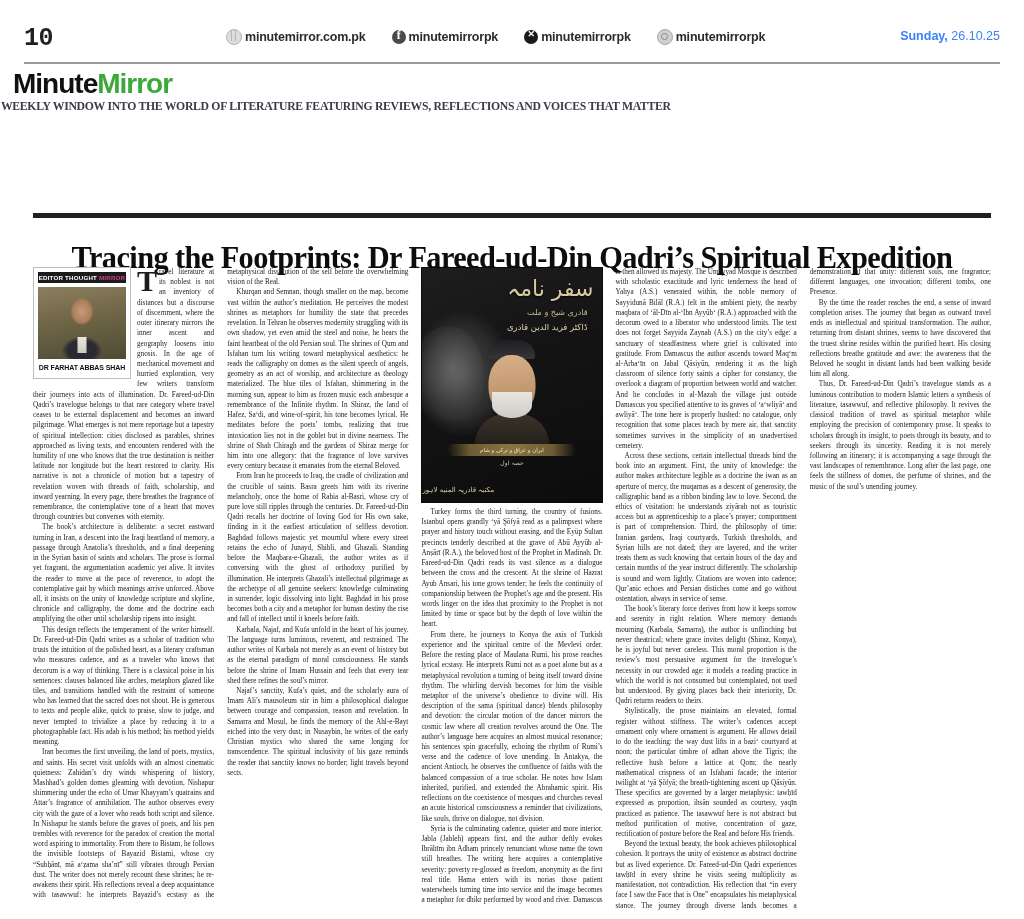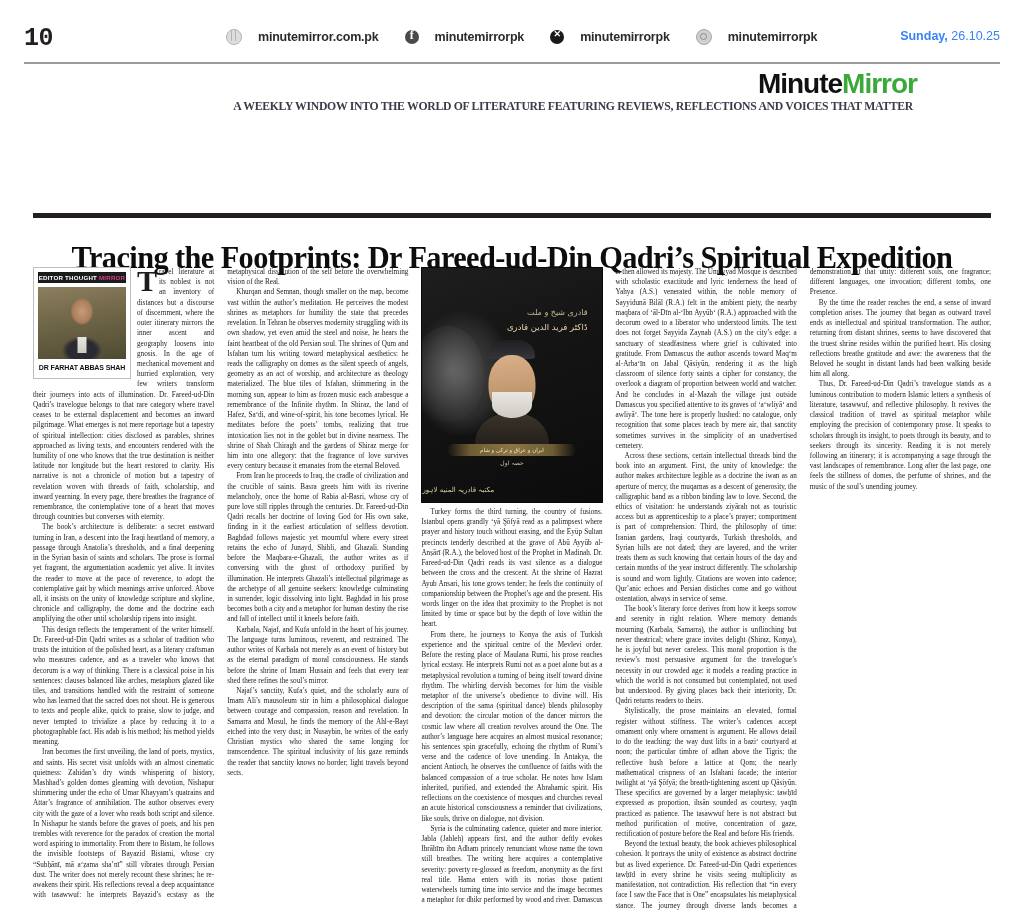--- a/index.html
+++ b/index.html
@@ -42,21 +42,21 @@
     display: flex;
     align-items: center;
     justify-content: flex-start;
     gap: 26px;
     padding-left: 128px;
     padding-top: 3px;
   }
   .social-item {
     display: flex;
     align-items: center;
-    gap: 16px;
+    gap: 3px;
     font-family: "Liberation Sans", sans-serif;
     font-weight: bold;
     font-size: 12.5px;
     color: #2b2b2b;
     white-space: nowrap;
     letter-spacing: -0.2px;
   }
   .social-icon {
     width: 14px; height: 14px;
     border-radius: 50%;
@@ -113,21 +113,21 @@
     width: 976px;
     height: 2px;
     background: #9b9b9b;
   }
 
   
   .masthead {
     position: absolute;
     left: 0; top: 70px;
     width: 904px;
-    text-align: right;
+    text-align: left;
   }
   .brand-line {
     font-family: "Liberation Sans", sans-serif;
     font-weight: bold;
     font-size: 28px;
     letter-spacing: -1px;
     line-height: 1;
     margin-bottom: -4px;
     position: relative;
     left: 13px;
@@ -452,20 +452,21 @@
   <p>This design reflects the temperament of the writer himself. Dr. Fareed-ud-Din Qadri writes as a scholar of tradition who trusts the intuition of the polished heart, as a literary craftsman who measures cadence, and as a traveler who knows that decorum is a way of thinking. There is a classical poise in his sentences: clauses balanced like arches, metaphors glazed like tiles, and transitions handled with the restraint of someone who has learned that the sacred does not shout. He is generous to texts and people alike, quick to praise, slow to judge, and never tempted to trivialize a place by reducing it to a photographable fact. His adab is his method; his method yields meaning.</p>
   <p>Iran becomes the first unveiling, the land of poets, mystics, and saints. His secret visit unfolds with an almost cinematic quietness: Zahidan’s dry winds whispering of history, Mashhad’s golden domes gleaming with devotion, Nishapur shimmering under the echo of Umar Khayyam’s quatrains and Attar’s fragrance of annihilation. The author observes every city with the gaze of a lover who reads both script and silence. In Nishapur he stands before the graves of poets, and his pen trembles with reverence for the paradox of creation the mortal word aspiring to immortality. From there to Bistam, he follows the invisible footsteps of Bayazid Bistami, whose cry “Subḥānī, mā aʻẓama shaʼnī” still vibrates through Persian dust. The writer does not merely recount these shrines; he re-awakens their spirit. His reflections reveal a deep acquaintance with tasawwuf: he interprets Bayazid’s ecstasy as the metaphysical dissolution of the self before the overwhelming vision of the Real.</p>
   <p>Khurqan and Semnan, though smaller on the map, become vast within the author’s meditation. He perceives the modest shrines as metaphors for humility the state that precedes revelation. In Tehran he observes modernity struggling with its own shadow, yet even amid the steel and noise, he hears the faint heartbeat of the old Persian soul. The shrines of Qum and Isfahan turn his writing toward metaphysical aesthetics: he reads the calligraphy on domes as the silent speech of angels, geometry as an act of worship, and architecture as theology materialized. The blue tiles of Isfahan, shimmering in the morning sun, appear to him as frozen music each arabesque a remembrance of the Infinite rhythm. In Shiraz, the land of Hafez, Saʻdi, and wine-of-spirit, his tone becomes lyrical. He meditates before the poets’ tombs, realizing that true intoxication lies not in the goblet but in divine nearness. The shrine of Shah Chiragh and the gardens of Shiraz merge for him into one allegory: that the fragrance of love survives every century because it emanates from the eternal Beloved.</p>
   <p>From Iran he proceeds to Iraq, the cradle of civilization and the crucible of saints. Basra greets him with its riverine melancholy, once the home of Rabia al-Basri, whose cry of pure love still ripples through the centuries. Dr. Fareed-ud-Din Qadri recalls her doctrine of loving God for His own sake, finding in it the earliest articulation of selfless devotion. Baghdad follows majestic yet mournful where every street retains the echo of Junayd, Shibli, and Ghazali. Standing before the Maqbara-e-Ghazali, the author writes as if conversing with the ghost of orthodoxy purified by illumination. He interprets Ghazali’s intellectual pilgrimage as the archetype of all genuine seekers: knowledge culminating in surrender, logic dissolving into light. Baghdad in his prose becomes both a city and a metaphor for human destiny the rise and fall of intellect until it kneels before faith.</p>
   <p>Karbala, Najaf, and Kufa unfold in the heart of his journey. The language turns luminous, reverent, and restrained. The author writes of Karbala not merely as an event of history but as the eternal paradigm of moral consciousness. He stands before the shrine of Imam Hussain and feels that every tear shed there refines the soul’s mirror.</p>
   <p>Najaf’s sanctity, Kufa’s quiet, and the scholarly aura of Imam Ali’s mausoleum stir in him a philosophical dialogue between courage and compassion, reason and revelation. In Samarra and Mosul, he finds the memory of the Ahl-e-Bayt etched into the very dust; in Nusaybin, he writes of the early Christian mystics who shared the same longing for transcendence. The spiritual inclusivity of his gaze reminds the reader that sanctity knows no border; light travels beyond sects.</p>
 
   <figure class="book-figure">
     <div class="book-cover">
       <div class="bc-ghost"></div>
+      <div class="bc-title">سفر نامہ</div>
       <div class="bc-sub1">قادری شیخ و ملت</div>
       <div class="bc-author">ڈاکٹر فرید الدین قادری</div>
       <div class="bc-portrait">
         <div class="bc-shoulders"></div>
         <div class="bc-cap"></div>
         <div class="bc-face"></div>
         <div class="bc-beard"></div>
       </div>
       <div class="bc-band">ایران و عراق و ترکی و شام</div>
       <div class="bc-edition">حصہ اول</div>

